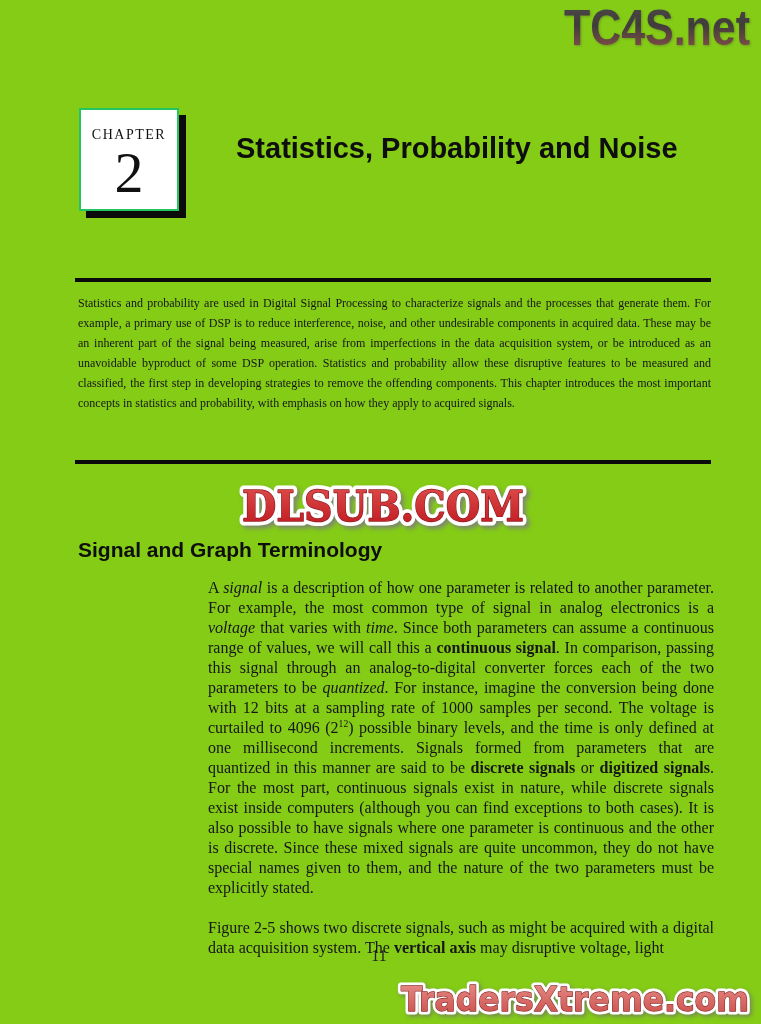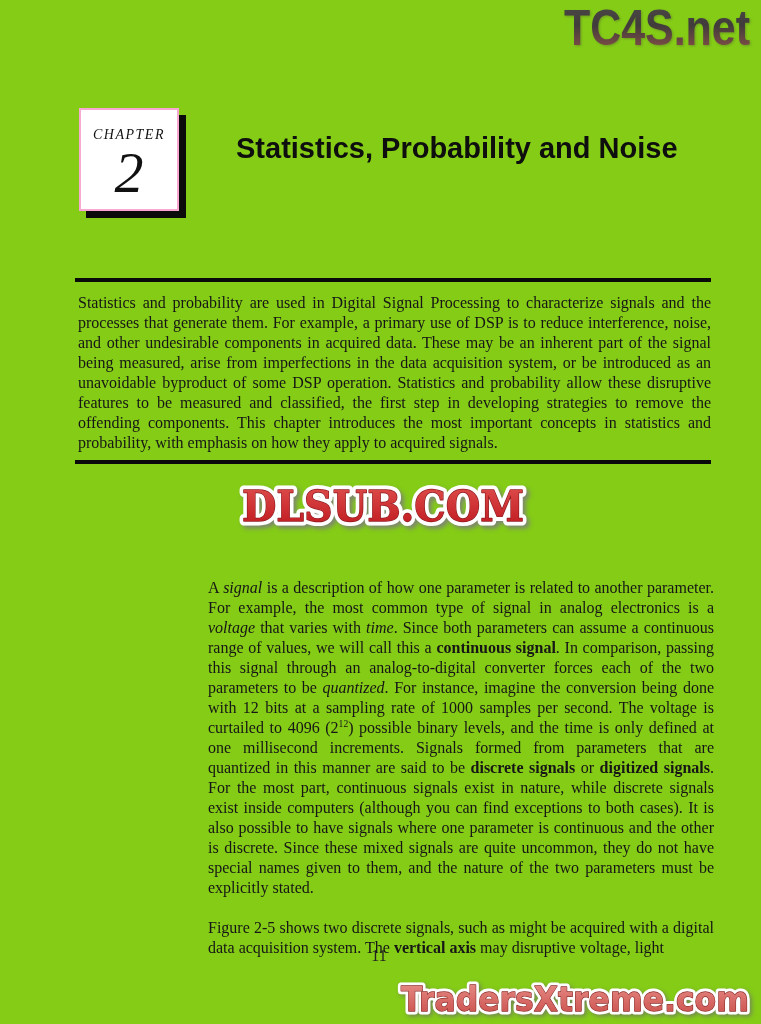--- a/index.html
+++ b/index.html
@@ -22,24 +22,23 @@
   .wm-center text { font-family: "DejaVu Serif", serif; font-weight: bold; }
 
   .wm-bottom { position: absolute; top: 974px; right: 0px; filter: drop-shadow(2px 2px 2px rgba(110,110,110,0.7)); }
   .wm-bottom text { font-family: "DejaVu Sans", sans-serif; font-weight: bold; }
 
   
   .chapter-box {
     position: absolute; left: 79px; top: 108px;
     width: 96px; height: 99px;
     background: #ffffff;
-    border: 2px solid #f9a8d4;
+    border: 2px solid #22c55e;
     box-shadow: 7px 7px 0 0 #0b0b0b;
     text-align: center;
-    font-style: italic;
   }
   .chapter-label {
     margin-top: 17px;
     font-family: "Liberation Serif", serif;
     font-size: 14px;
     letter-spacing: 1.5px;
     color: #111;
   }
   .chapter-number {
     font-family: "Liberation Serif", serif;
@@ -59,21 +58,21 @@
   }
 
   
   .rule { position: absolute; left: 75px; width: 636px; height: 4px; background: #0a0a0a; }
   .rule-top { top: 278px; }
   .rule-bottom { top: 460px; }
 
   
   .intro {
     position: absolute; left: 78px; top: 293px; width: 633px;
-    font-size: 16px; line-height: 20px;
+    font-size: 12px; line-height: 20px;
     text-align: justify;
   }
   .section-heading {
     position: absolute; left: 78px; top: 538px;
     font-family: "Liberation Sans", sans-serif;
     font-weight: bold;
     font-size: 21px;
     color: #0e0e0e;
     white-space: nowrap;
   }
@@ -129,20 +128,21 @@
     <defs>
       <linearGradient id="g-dlsub" x1="0" y1="0" x2="0" y2="1">
         <stop offset="0" stop-color="#e0504e"></stop>
         <stop offset="1" stop-color="#bd151c"></stop>
       </linearGradient>
     </defs>
     <text x="14" y="42" font-size="42" textLength="282" lengthAdjust="spacingAndGlyphs" stroke-width="9" stroke-linejoin="round" paint-order="stroke" fill="none" stroke="#ffffff">DLSUB.COM</text>
     <text x="14" y="42" font-size="42" textLength="282" lengthAdjust="spacingAndGlyphs" stroke-width="1.4" stroke-linejoin="round" paint-order="stroke" fill="url(#g-dlsub)" stroke="#8e1a1f">DLSUB.COM</text>
   </svg>
 
+  <div class="section-heading">Signal and Graph Terminology</div>
 
   <div class="body-block">
     <p><span>A </span><span class="it">signal</span><span> is a description of how one parameter is related to another parameter.  For example, the most common type of signal in analog electronics is a </span><span class="it">voltage</span><span> that varies with </span><span class="it">time</span><span>.   Since both parameters can assume a continuous range of values, we will call this a </span><span class="bd">continuous signal</span><span>.  In comparison, passing this signal through an analog-to-digital converter forces each of the two parameters to be </span><span class="it">quantized</span><span>.  For instance, imagine the conversion being done with 12 bits at a sampling rate of 1000 samples per second. The voltage is curtailed to 4096 (2</span><sup>12</sup><span>) possible binary levels, and the time is only defined at one millisecond increments.  Signals formed from parameters that are quantized in this manner are said to be </span><span class="bd">discrete signals</span><span> or </span><span class="bd">digitized signals</span><span>.  For the most part, continuous signals exist in nature, while discrete signals exist inside computers (although you can find exceptions to both cases).  It is also possible to have signals where one parameter is continuous and the other is discrete.  Since these mixed signals are quite uncommon, they do not have special names given to them, and the nature of the two parameters must be explicitly stated.</span></p>
     <p><span>Figure 2-5 shows two discrete signals, such as might be acquired with a digital data acquisition system.  The </span><span class="bd">vertical axis</span><span> may disruptive voltage, light</span></p>
   </div>
 
   <div class="page-number">11</div>
 
   <svg class="wm-bottom" width="372" height="50" viewBox="0 0 372 50" aria-hidden="true">
     <defs>

